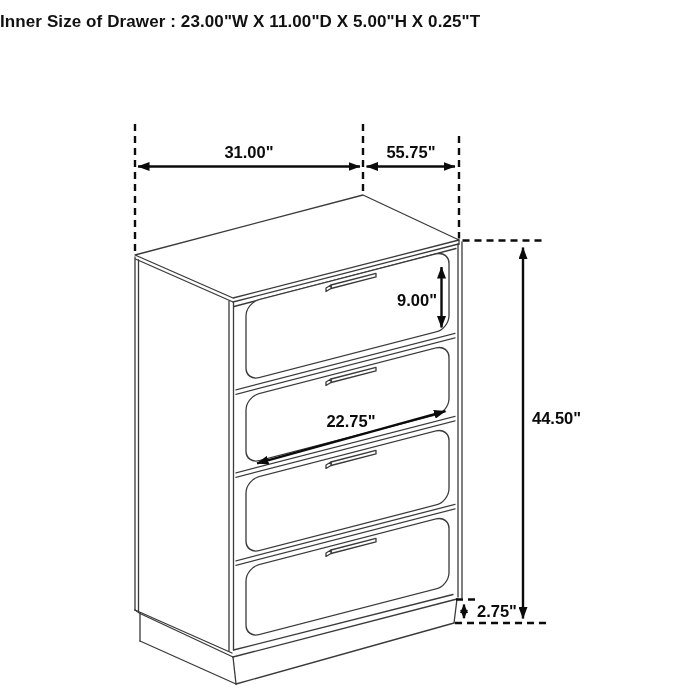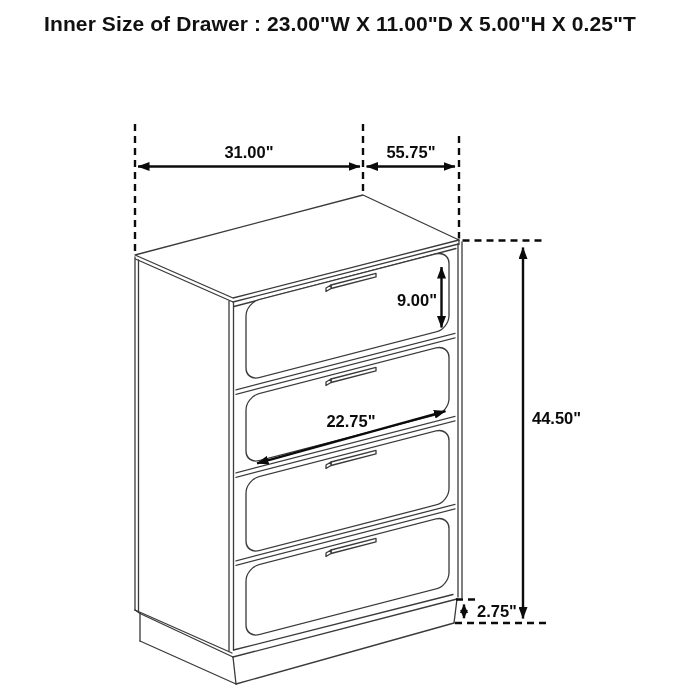--- a/index.html
+++ b/index.html
@@ -13,22 +13,22 @@
     height: 700px;
     background: #ffffff;
     overflow: hidden;
     font-family: "Liberation Sans", "DejaVu Sans", sans-serif;
   }
   #title {
     position: absolute;
     top: 12px;
     left: 0;
     width: 680px;
-    text-align: center;
-    font-size: 21px;
+    text-align: left;
+    font-size: 17px;
     font-weight: bold;
     color: #111111;
     letter-spacing: 0.1px;
     white-space: nowrap;
   }
   svg { position: absolute; top: 0; left: 0; }
   .furn {
     fill: none;
     stroke: #3a3a3a;
     stroke-width: 1.3;

